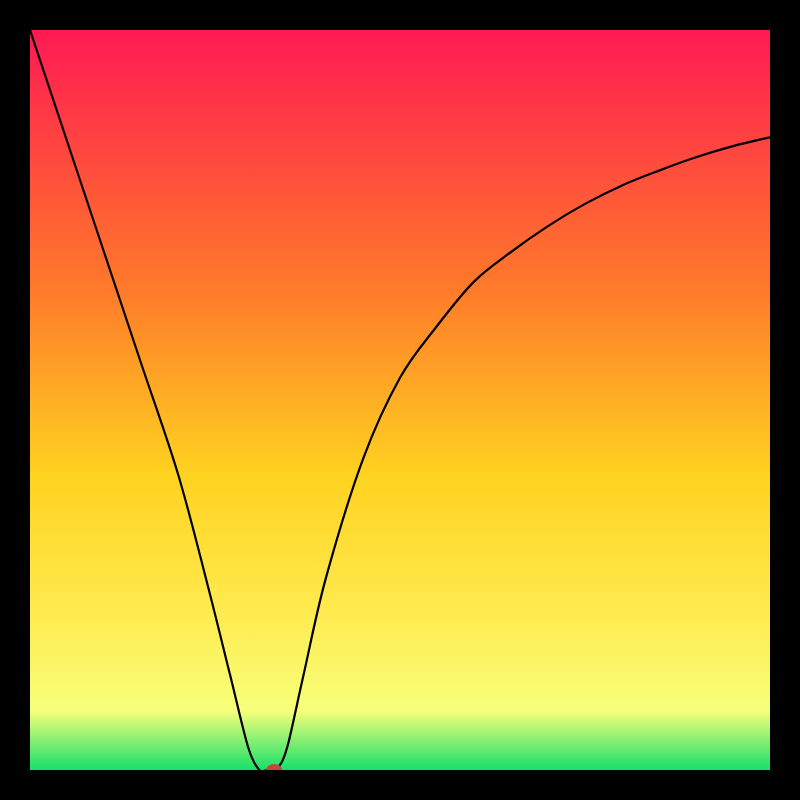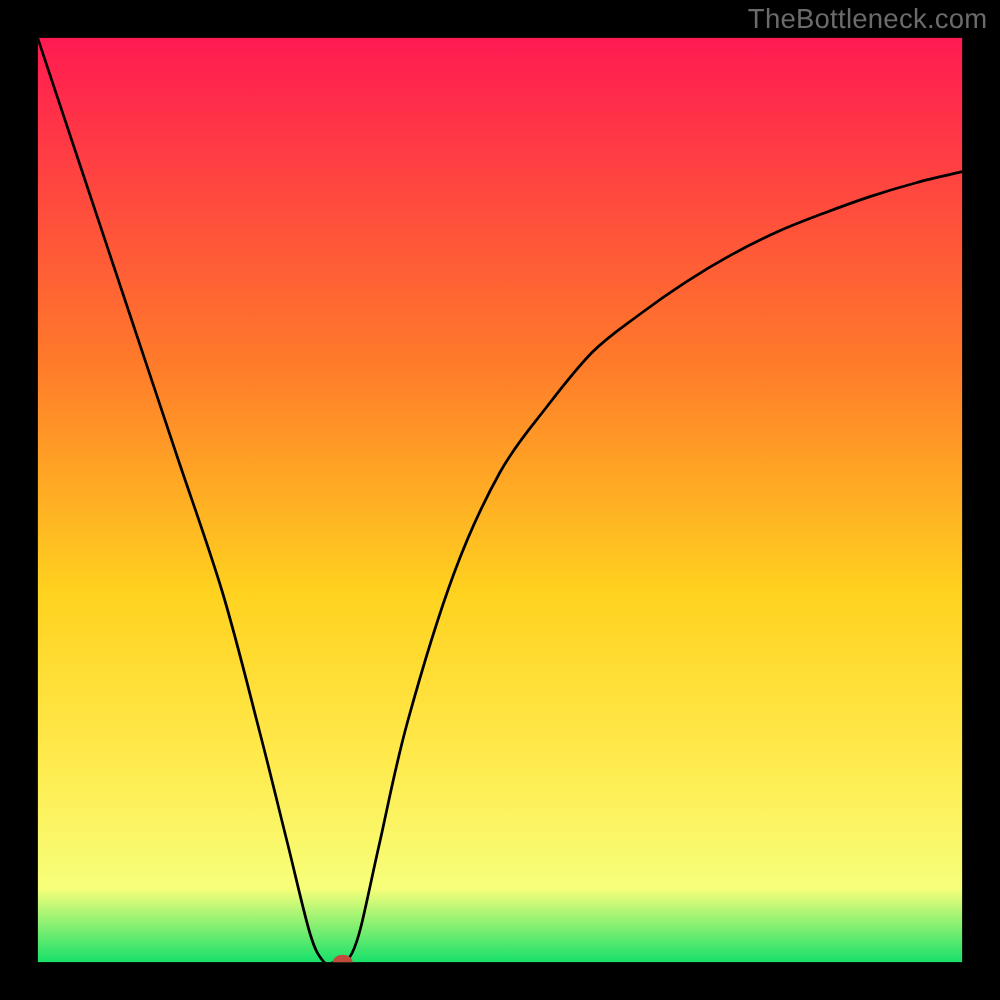--- a/index.html
+++ b/index.html
@@ -48,21 +48,20 @@
     stroke-linecap: round;
   }
   .marker {
     fill: #c24a3d;
   }
 </style>
 </head>
 <body>
 
 <div class="frame">
-  <div class="watermark">TheBottleneck.com</div>
 
   <div class="plot-area">
     <svg viewBox="0 0 740 740" preserveAspectRatio="none">
       <defs>
         <linearGradient id="bg-grad" x1="0" y1="0" x2="0" y2="1">
           <stop id="g0" offset="0%" stop-color="#ff1a52"></stop>
           <stop id="g1" offset="35%" stop-color="#ff7a2a"></stop>
           <stop id="g2" offset="60%" stop-color="#ffd21f"></stop>
           <stop id="g3" offset="78%" stop-color="#ffea4d"></stop>
           <stop id="g4" offset="92%" stop-color="#f7ff7a"></stop>

